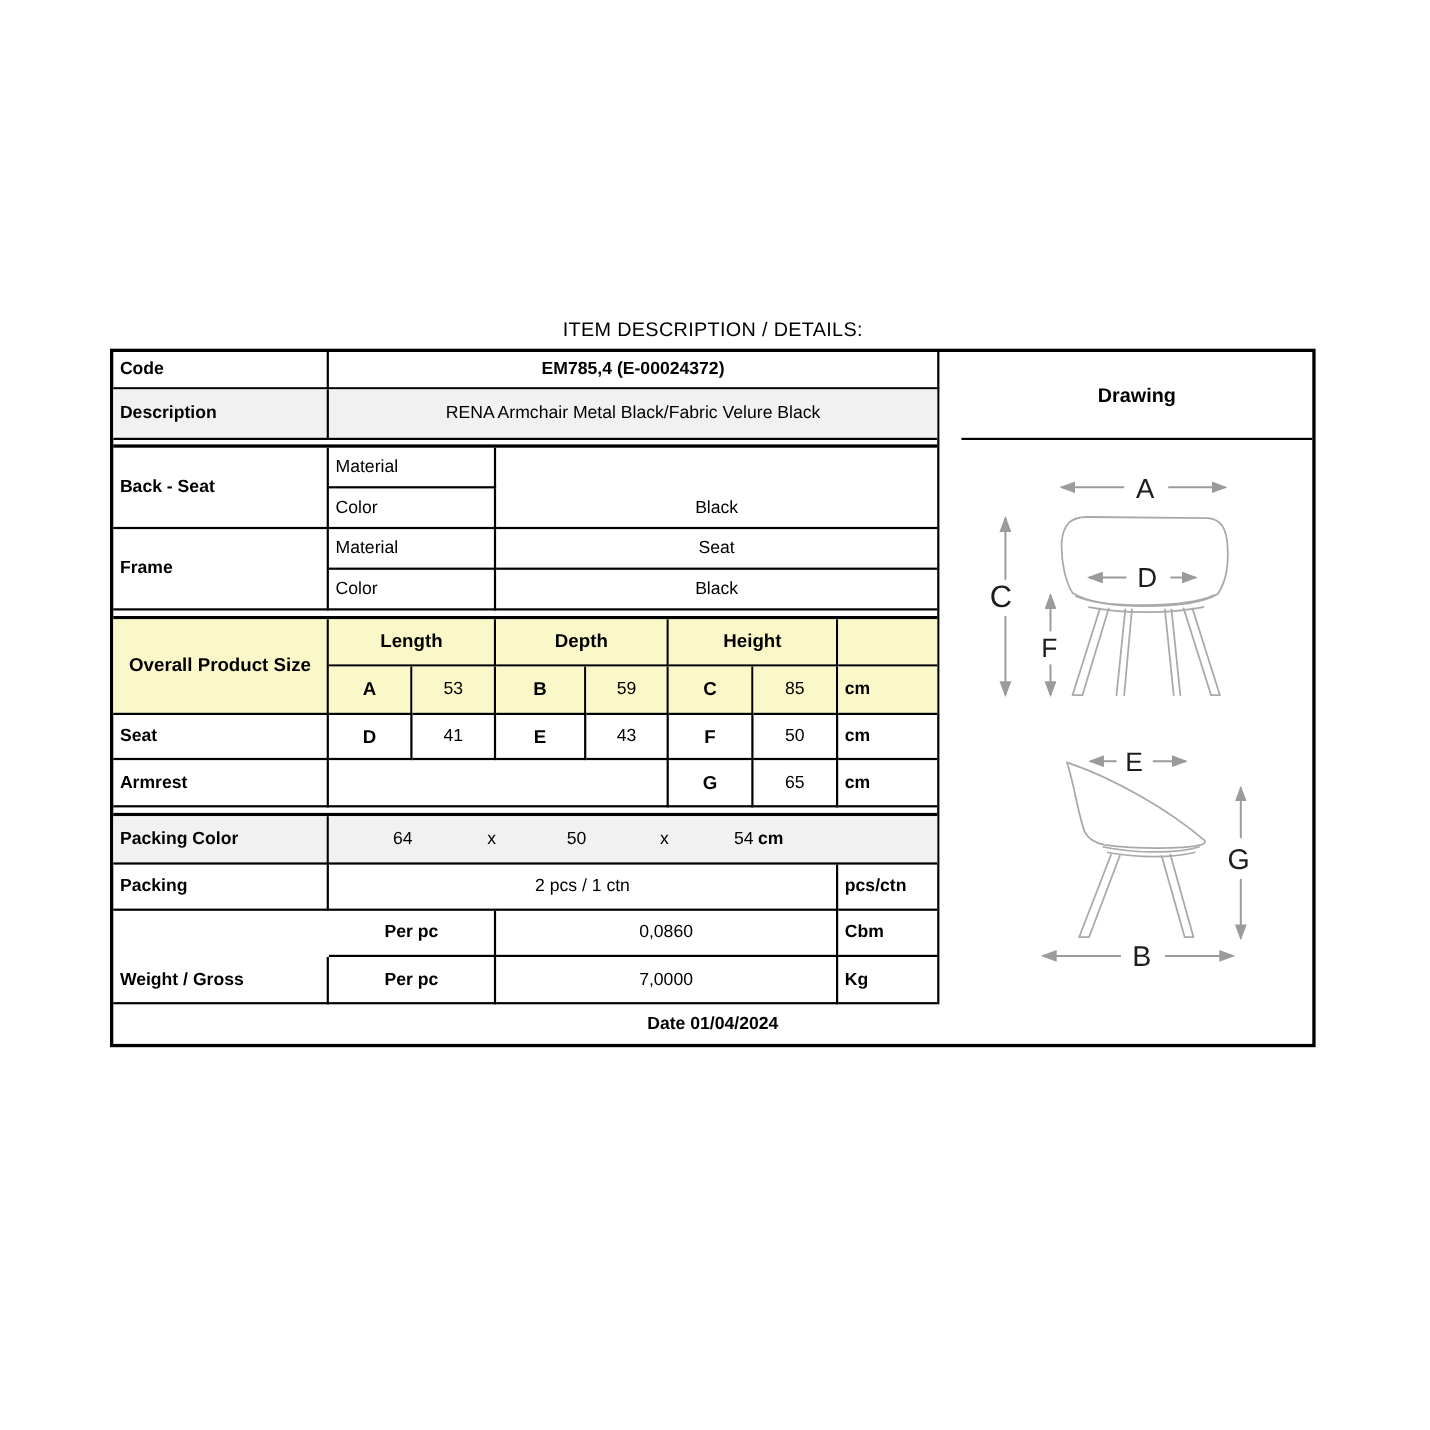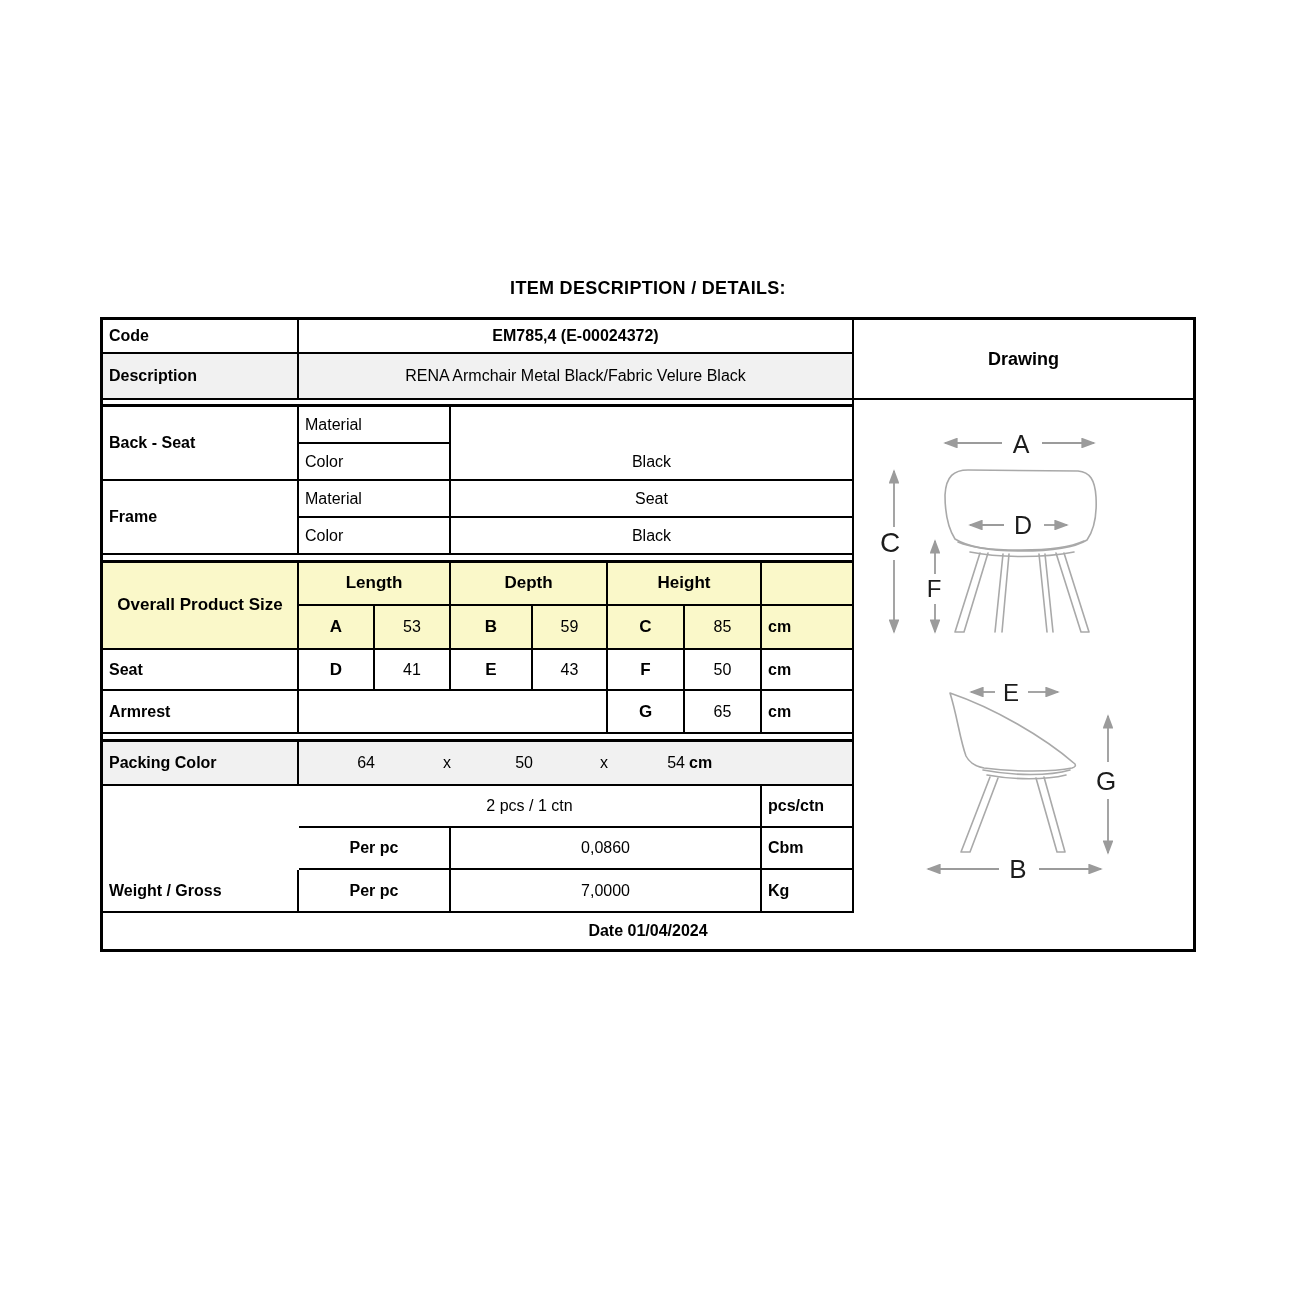--- a/index.html
+++ b/index.html
@@ -1,40 +1,40 @@
 <!DOCTYPE html>
 <html><head>
 <meta charset="utf-8">
 <style>
   html,body{margin:0;padding:0;background:#ffffff;}
   .page{position:relative;width:1300px;height:1300px;background:#ffffff;
         font-family:"Liberation Sans",sans-serif;color:#000;overflow:hidden;}
-  .doc-title{position:absolute;left:100px;top:278px;width:1096px;text-align:center;
-             font-size:18px;font-weight:bold;letter-spacing:.3px;}
+  .doc-title{position:absolute;left:100px;top:289px;width:1096px;text-align:center;
+             font-size:18px;font-weight:normal;letter-spacing:.3px;}
   .spec-table{position:absolute;left:100px;top:317px;width:1096px;height:635px;
               border:3px solid #000;box-sizing:border-box;display:flex;flex-direction:column;}
   .t-body{display:flex;height:593px;}
   .left-grid{width:751px;box-sizing:border-box;border-right:2px solid #000;display:grid;
              grid-template-columns:196px 76px 76px 82px 75px 77px 77px 90px;
              grid-template-rows:34px 46px 7px 37px 37px 37px 37px 8px 43px 44px 41px 43px 8px 44px 42px 42px 43px;}
   .cell{box-sizing:border-box;display:flex;align-items:center;font-size:16px;overflow:hidden;}
   .br{border-right:2px solid #000;}
   .bb{border-bottom:2px solid #000;}
   .sep{border-bottom:3px solid #000;}
   .b{font-weight:bold;}
   .lft{padding-left:6px;justify-content:flex-start;}
   .ctr{justify-content:center;text-align:center;}
   .gray{background:#f1f1f1;}
   .yellow{background:#faf8c9;}
   .ops{font-size:17px;line-height:1.55;}
   .szkey{font-size:17px;}
   .packgrid{display:grid;grid-template-columns:76px 76px 82px 75px 77px 1fr;width:100%;height:100%;align-items:center;}
   .packgrid span{text-align:right;font-size:16px;}
   .packgrid .unit{text-align:left;font-weight:bold;padding-left:4px;}
-  .drawing-col{flex:1;display:flex;flex-direction:column;}
+  .drawing-col{flex:1;display:flex;flex-direction:column;margin-left:20px;}
   .drawing-header{height:80px;box-sizing:border-box;border-bottom:2px solid #000;
                   display:flex;align-items:center;justify-content:center;font-size:18px;font-weight:bold;}
   .drawing-area{flex:1;position:relative;}
   .drawing-area svg{position:absolute;left:0;top:0;}
   .date-row{flex:1;display:flex;align-items:center;justify-content:center;font-size:16px;font-weight:bold;}
   .dim-label{font-family:"Liberation Sans",sans-serif;fill:#1c1c1c;}
   .sketch{stroke:#a9a9a9;fill:none;stroke-width:1.6;stroke-linecap:round;stroke-linejoin:round;}
   .dim{stroke:#9b9b9b;stroke-width:1.8;fill:none;}
 </style>
 </head>
@@ -105,20 +105,21 @@
           <div class="packgrid">
             <span>64</span>
             <span>x</span>
             <span>50</span>
             <span>x</span>
             <span>54</span>
             <span class="unit">cm</span>
           </div>
         </div>
 
+        <div class="cell b lft br bb" style="grid-area:15/1/16/2">Packing</div>
         <div class="cell ctr br bb" style="grid-area:15/2/16/8">2 pcs / 1 ctn</div>
         <div class="cell b lft bb" style="grid-area:15/8/16/9">pcs/ctn</div>
 
         <div class="cell b ctr br bb" style="grid-area:16/2/17/4">Per pc</div>
         <div class="cell ctr br bb" style="grid-area:16/4/17/8">0,0860</div>
         <div class="cell b lft bb" style="grid-area:16/8/17/9">Cbm</div>
 
         <div class="cell b lft br bb" style="grid-area:17/1/18/2">Weight / Gross</div>
         <div class="cell b ctr br bb" style="grid-area:17/2/18/4">Per pc</div>
         <div class="cell ctr br bb" style="grid-area:17/4/18/8">7,0000</div>

